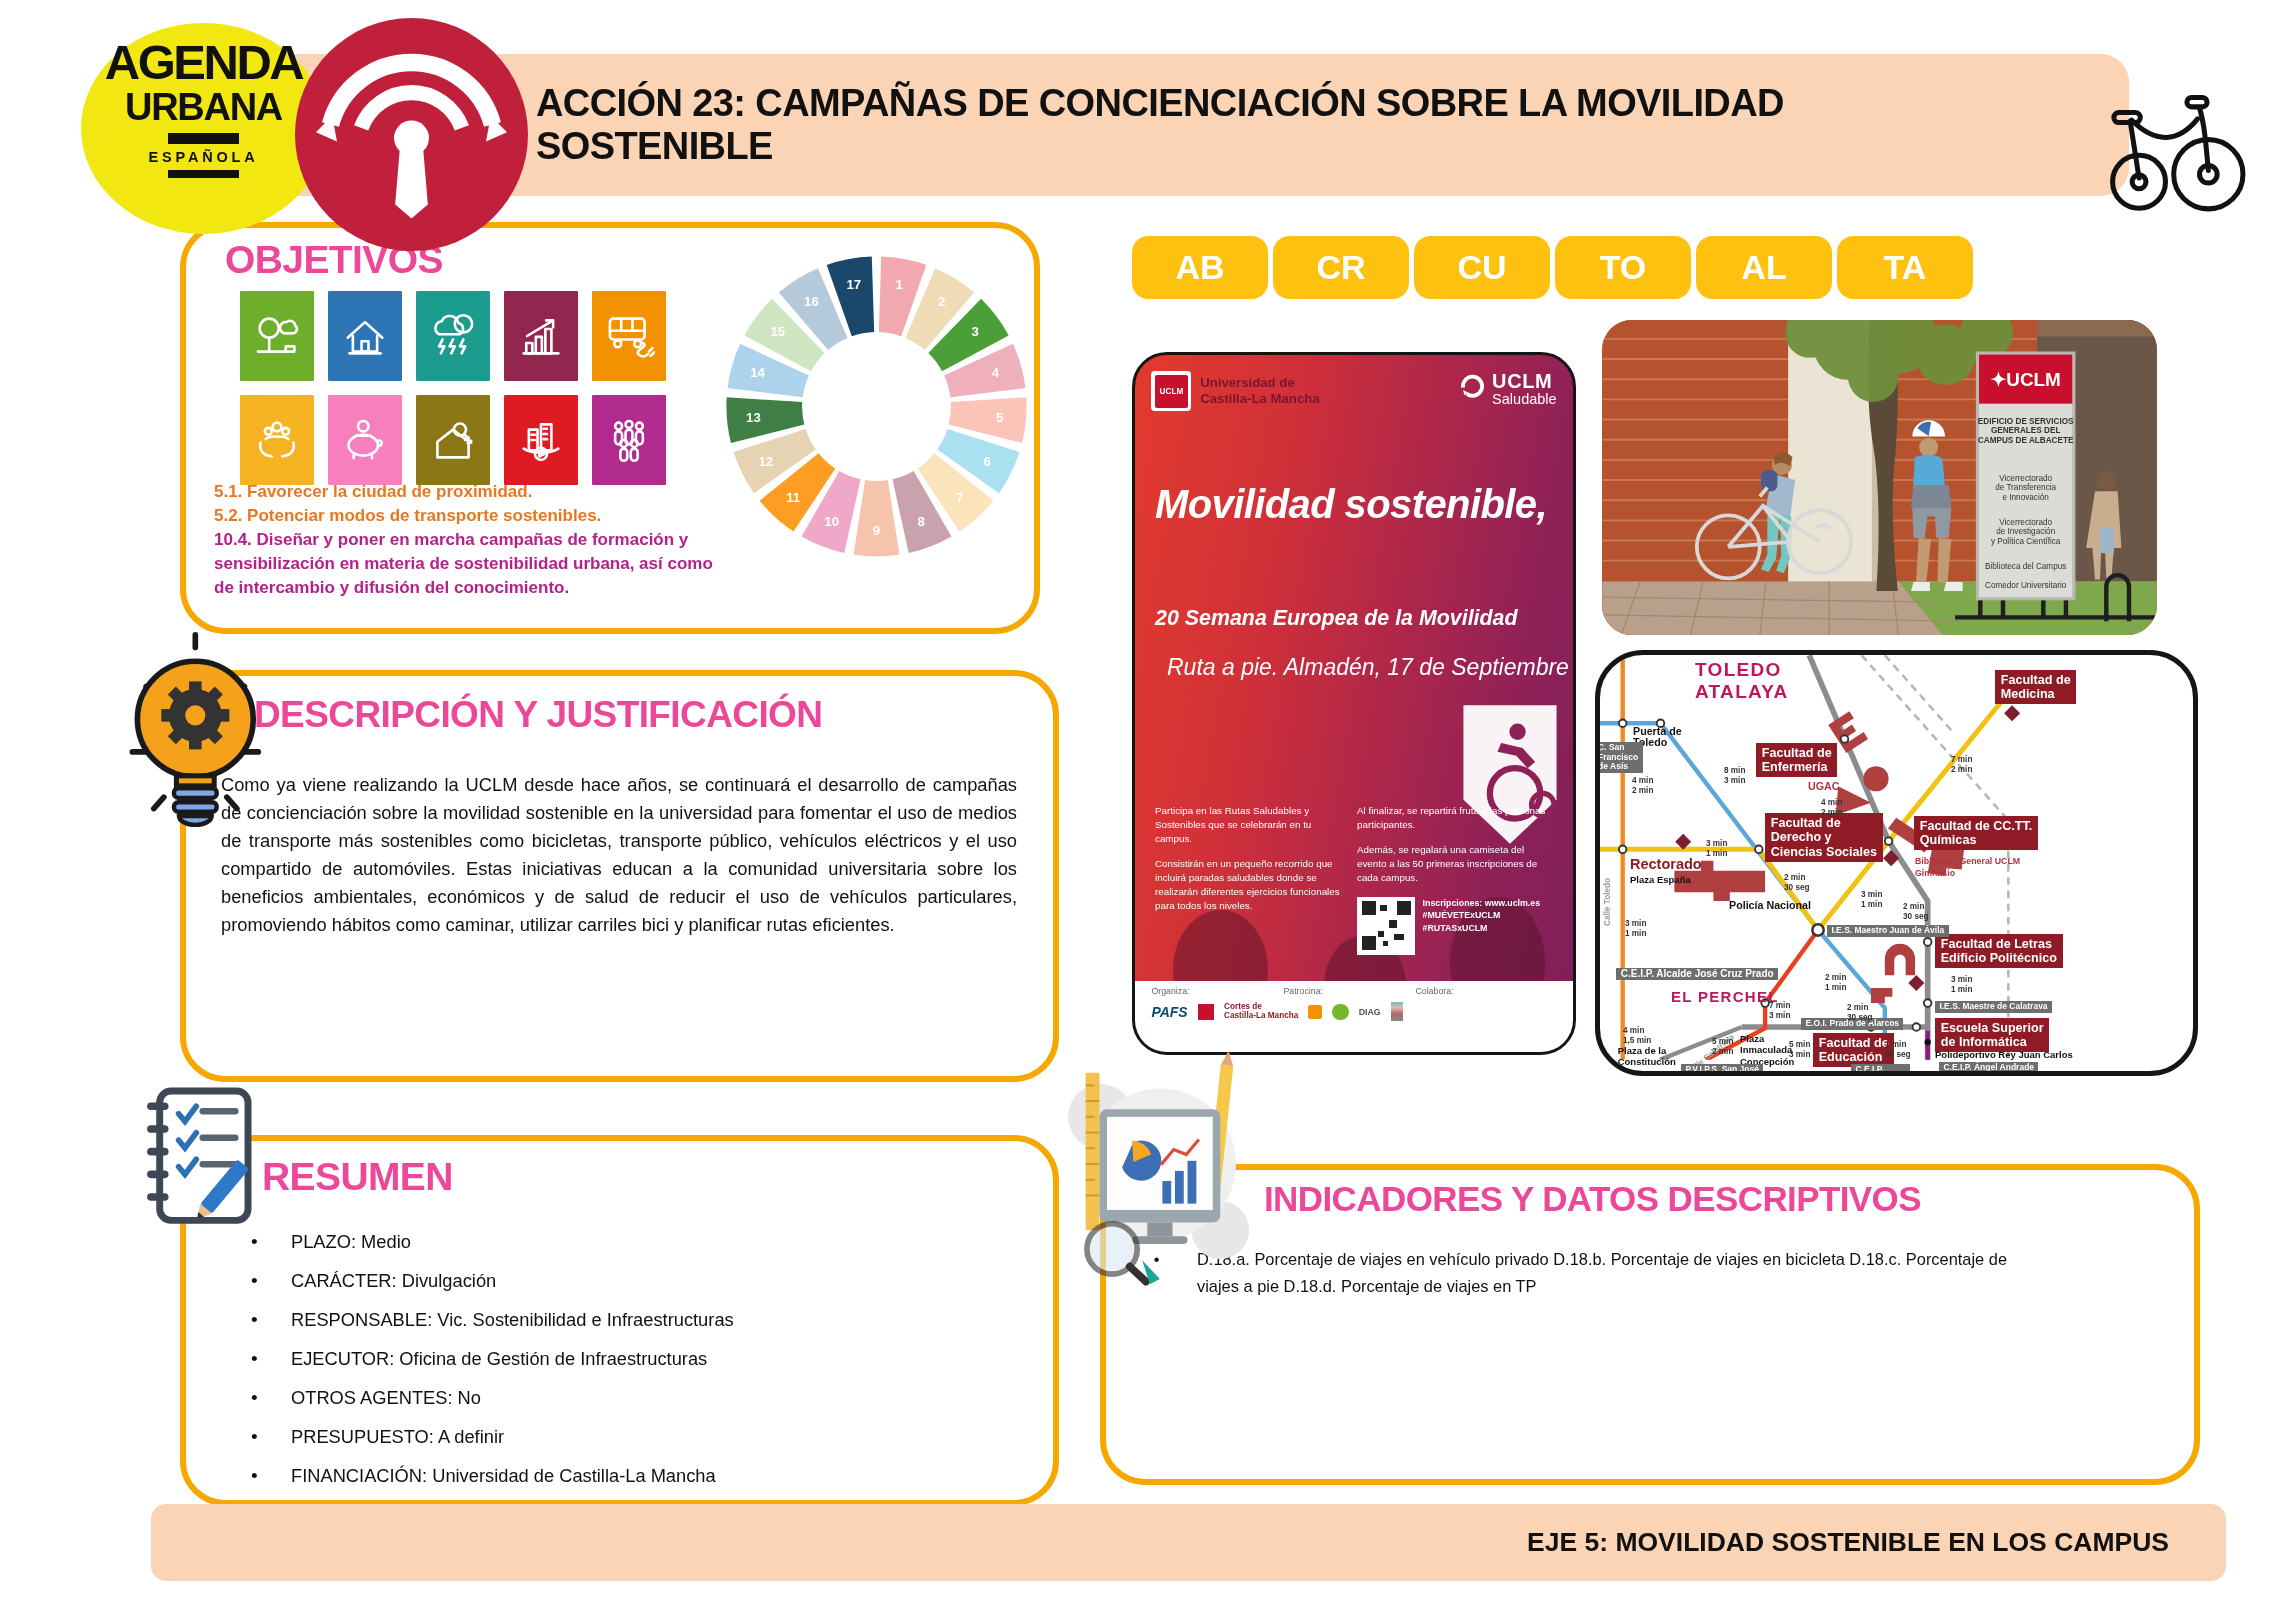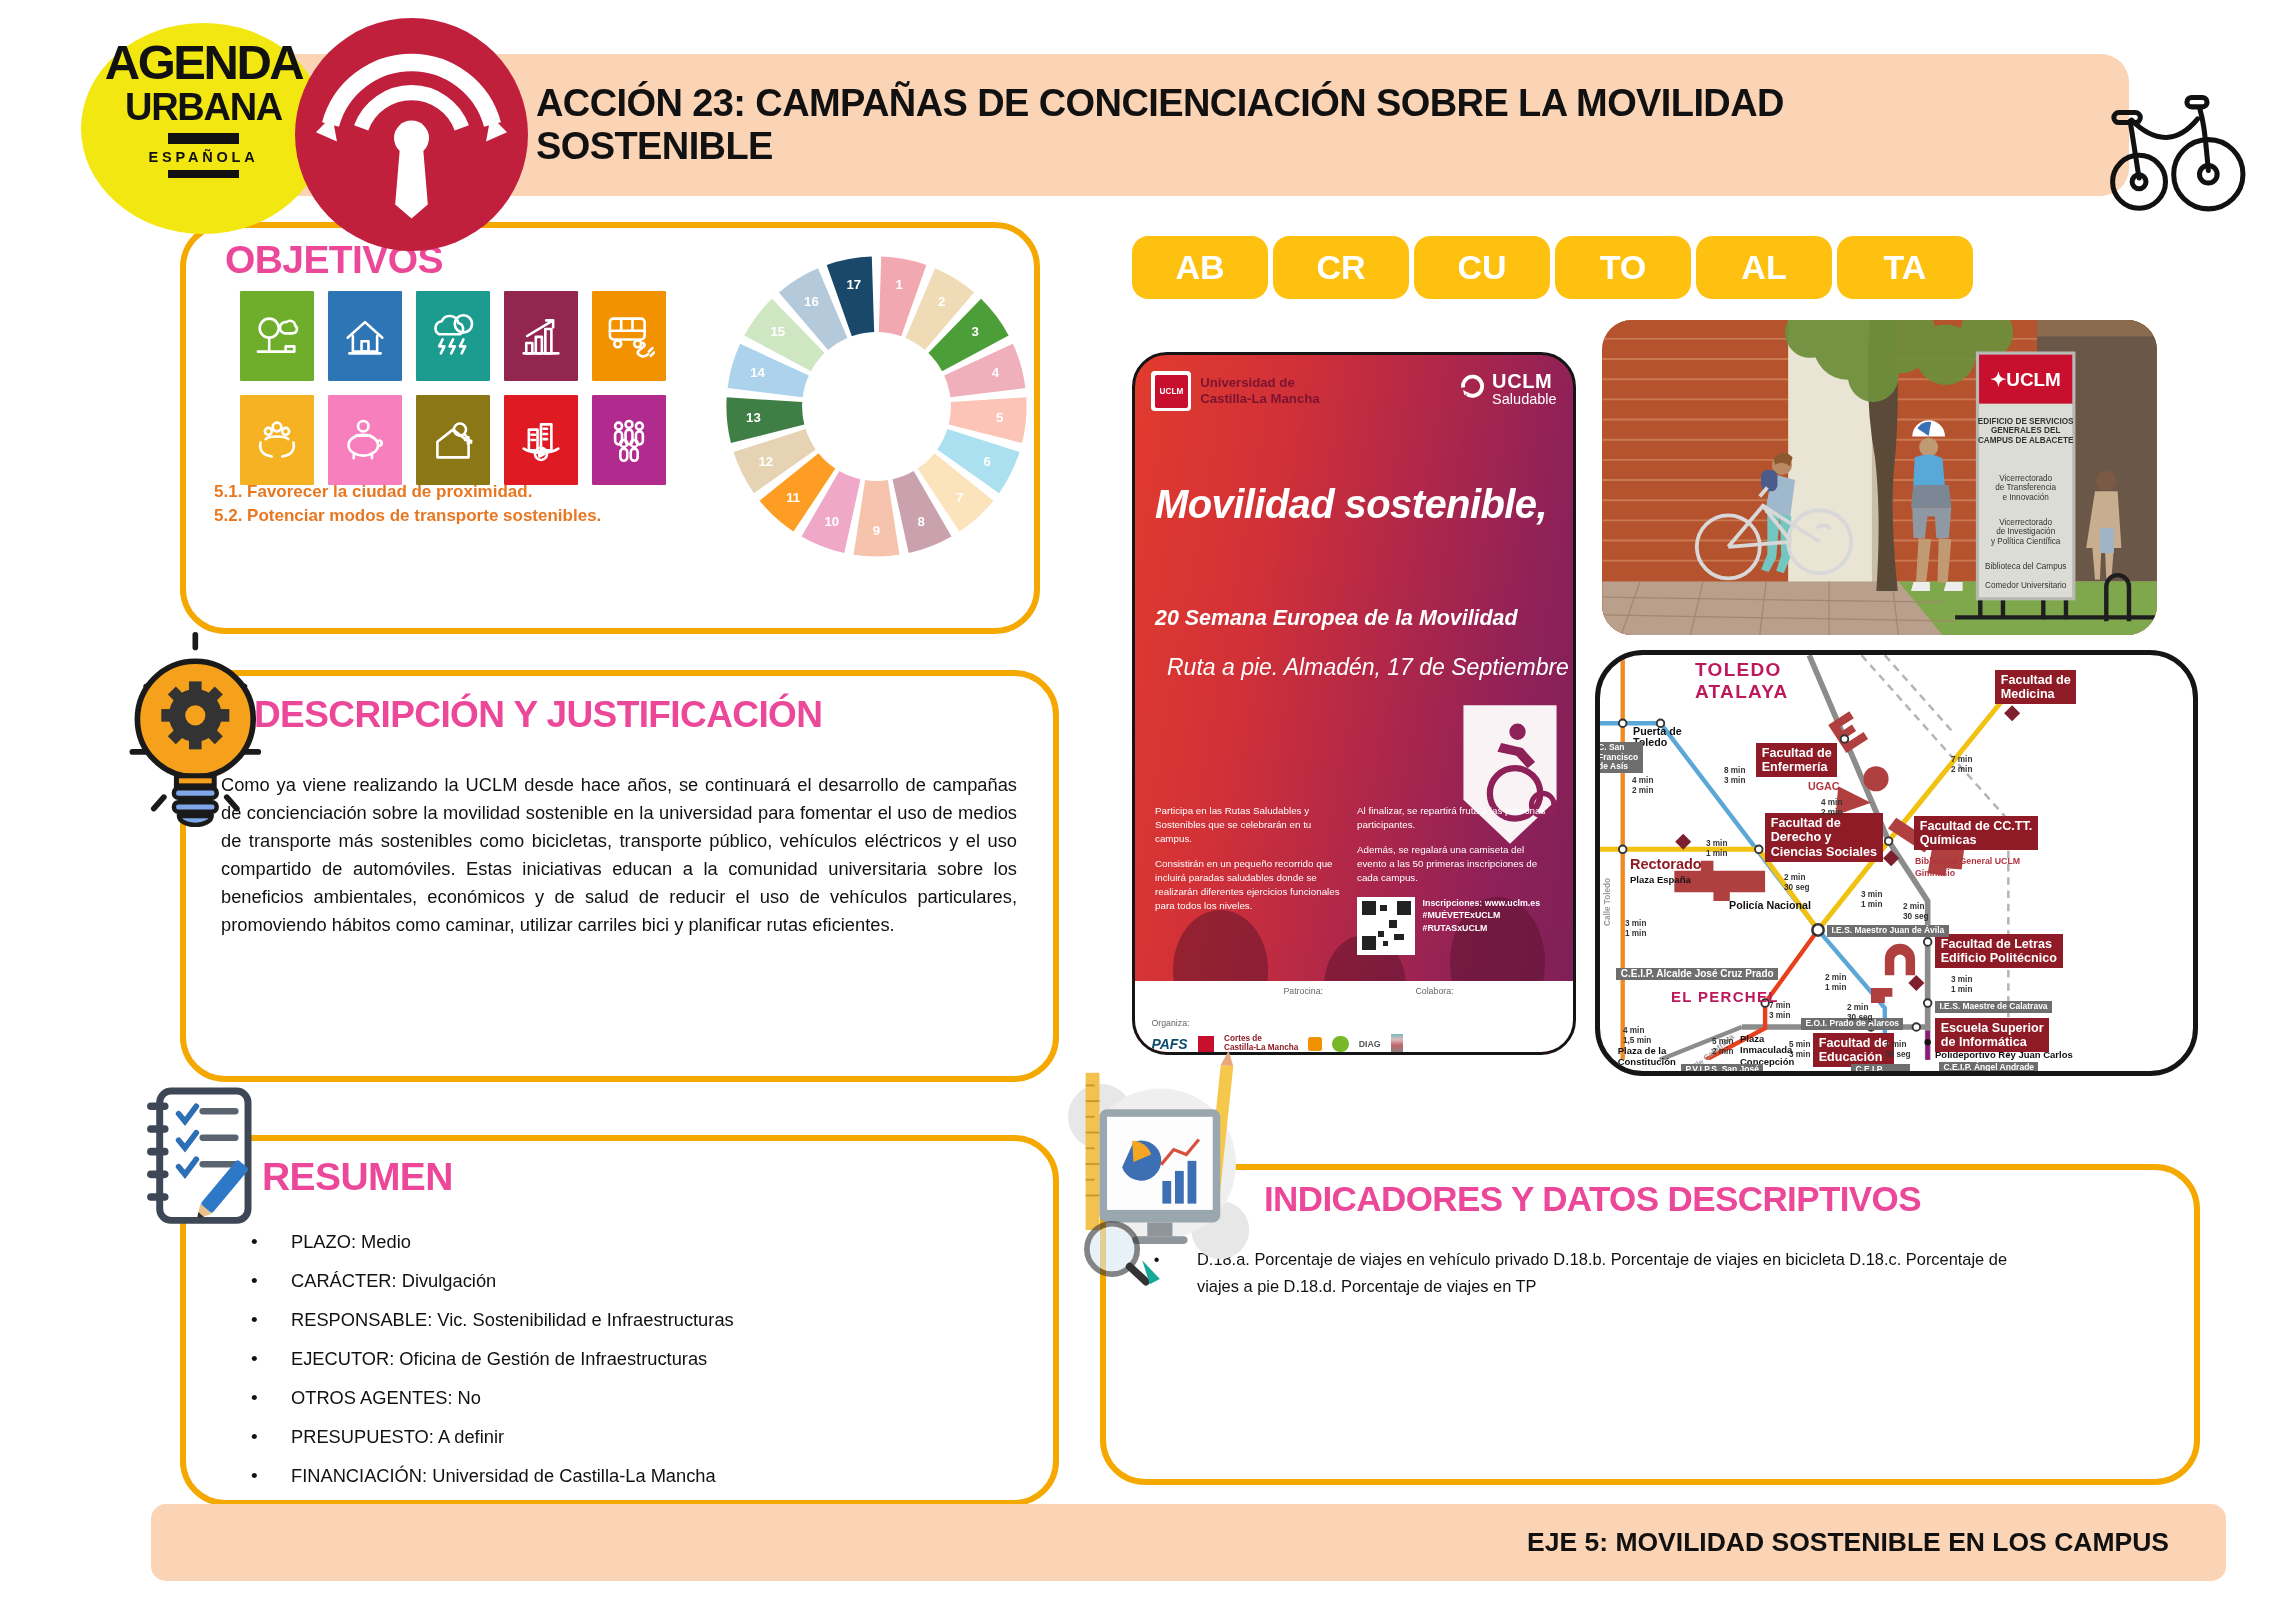--- a/index.html
+++ b/index.html
@@ -68,21 +68,21 @@
   .p-col{position:absolute;top:449px;width:189px;color:#fff;font-size:9.8px;line-height:14px;}
   .p-col p{margin:0 0 11.4px 0;}
   #pcol1{left:20px;}
   #pcol2{left:222px;width:197px;}
   .p-qr-row{display:flex;align-items:flex-start;margin-top:2.5px;}
   .p-qr{width:54px;height:54px;background:#fff;border:2.5px solid #fff;position:relative;flex:0 0 auto;}
   .p-qr i{position:absolute;background:#222;}
   .p-qr-txt{margin-left:7.6px;font-size:8.8px;font-weight:bold;line-height:12.6px;}
   .p-foot{position:absolute;left:0;right:0;bottom:0;height:71px;background:#fff;padding:5px 16.4px;box-sizing:border-box;}
   .p-foot-labels{display:flex;color:#666;font-size:8.8px;}
-  .p-foot-labels span:nth-child(1){width:132px;margin-top:32px;}
+  .p-foot-labels span:nth-child(1){width:132px;}
   .p-foot-labels span:nth-child(2){width:132px;}
   .p-logos{display:flex;align-items:center;gap:10px;margin-top:6.3px;}
   .p-logos .pafs{font-size:14px;font-weight:bold;font-style:italic;color:#0c4a6e;}
   .p-logos .sq{width:16.4px;height:16.4px;background:#C8102E;}
   .p-logos .cortes{color:#8E1B26;font-weight:bold;font-size:8.2px;line-height:8.8px;}
   .p-logos .dot-g{width:16.4px;height:16.4px;border-radius:50%;background:#76B82A;}
   .p-logos .dot-o{width:14px;height:14px;border-radius:2.5px;background:#F39200;}
   .p-logos .diag{color:#555;font-weight:bold;font-size:8.8px;}
   .p-logos .flag{width:12.6px;height:19px;background:linear-gradient(#7bb, #dbb 30%, #b66 60%, #888);}
   .ph-sil{position:absolute;border-radius:50%;background:#571129;opacity:.5;}
@@ -231,20 +231,21 @@
           <circle cx="24" cy="34" r="4"></circle>
           <circle cx="36" cy="34" r="4"></circle>
           <rect x="20" y="40" width="8" height="14" rx="4"></rect>
           <rect x="32" y="40" width="8" height="14" rx="4"></rect>
         </svg>
     </div>
   </div>
   <div class="goals">
     <p class="goal" style="color: rgb(232, 119, 34);">5.1. Favorecer la ciudad de proximidad.</p>
     <p class="goal" style="color: rgb(232, 119, 34);">5.2. Potenciar modos de transporte sostenibles.</p>
+    <p class="goal" style="color: rgb(181, 32, 138);">10.4. Diseñar y poner en marcha campañas de formación y sensibilización en materia de sostenibilidad urbana, así como de intercambio y difusión del conocimiento.</p>
   </div>
   <svg id="sdg-wheel" width="309" height="309" viewBox="0 0 490 490">
       <path d="M252.47576066059455,7.117438632955867A238,238 0 0 1 323.96215361542073,20.480561428604346L284.14930305302374,133.68363969989628A118,118 0 0 0 248.70646957121915,127.05822587684366Z" fill="#F2A8B1"></path>
       <text x="281.0149054920478" y="59.33727246195525" text-anchor="middle" fill="#fff" font-size="21" font-weight="bold">1</text>
       <path d="M337.9040320347766,25.881673902703426A238,238 0 0 1 399.7357915012757,64.16627850847689L321.7177453661787,155.34294480672384A118,118 0 0 0 291.0616629416119,136.36150218705464Z" fill="#EFDBB5"></path>
       <text x="348.18070392396174" y="85.35744139699563" text-anchor="middle" fill="#fff" font-size="21" font-weight="bold">2</text>
       <path d="M410.7850990836492,74.23905328845058A238,238 0 0 1 454.6115033242635,132.2745917100218L348.925031059929,189.11093202429652A118,118 0 0 0 327.19597349525463,160.33700961360154Z" fill="#4C9F38"></path>
       <text x="401.41137654692693" y="133.88361126966575" text-anchor="middle" fill="#fff" font-size="21" font-weight="bold">3</text>
       <path d="M461.27596985432814,145.6586447466628A238,238 0 0 1 481.17802012587333,215.60709593417866L362.09666544055904,230.42704756400454A118,118 0 0 0 352.2292623647509,195.74672302565634Z" fill="#EFB0BC"></path>
       <text x="433.51782606187254" y="198.3620539458718" text-anchor="middle" fill="#fff" font-size="21" font-weight="bold">4</text>

